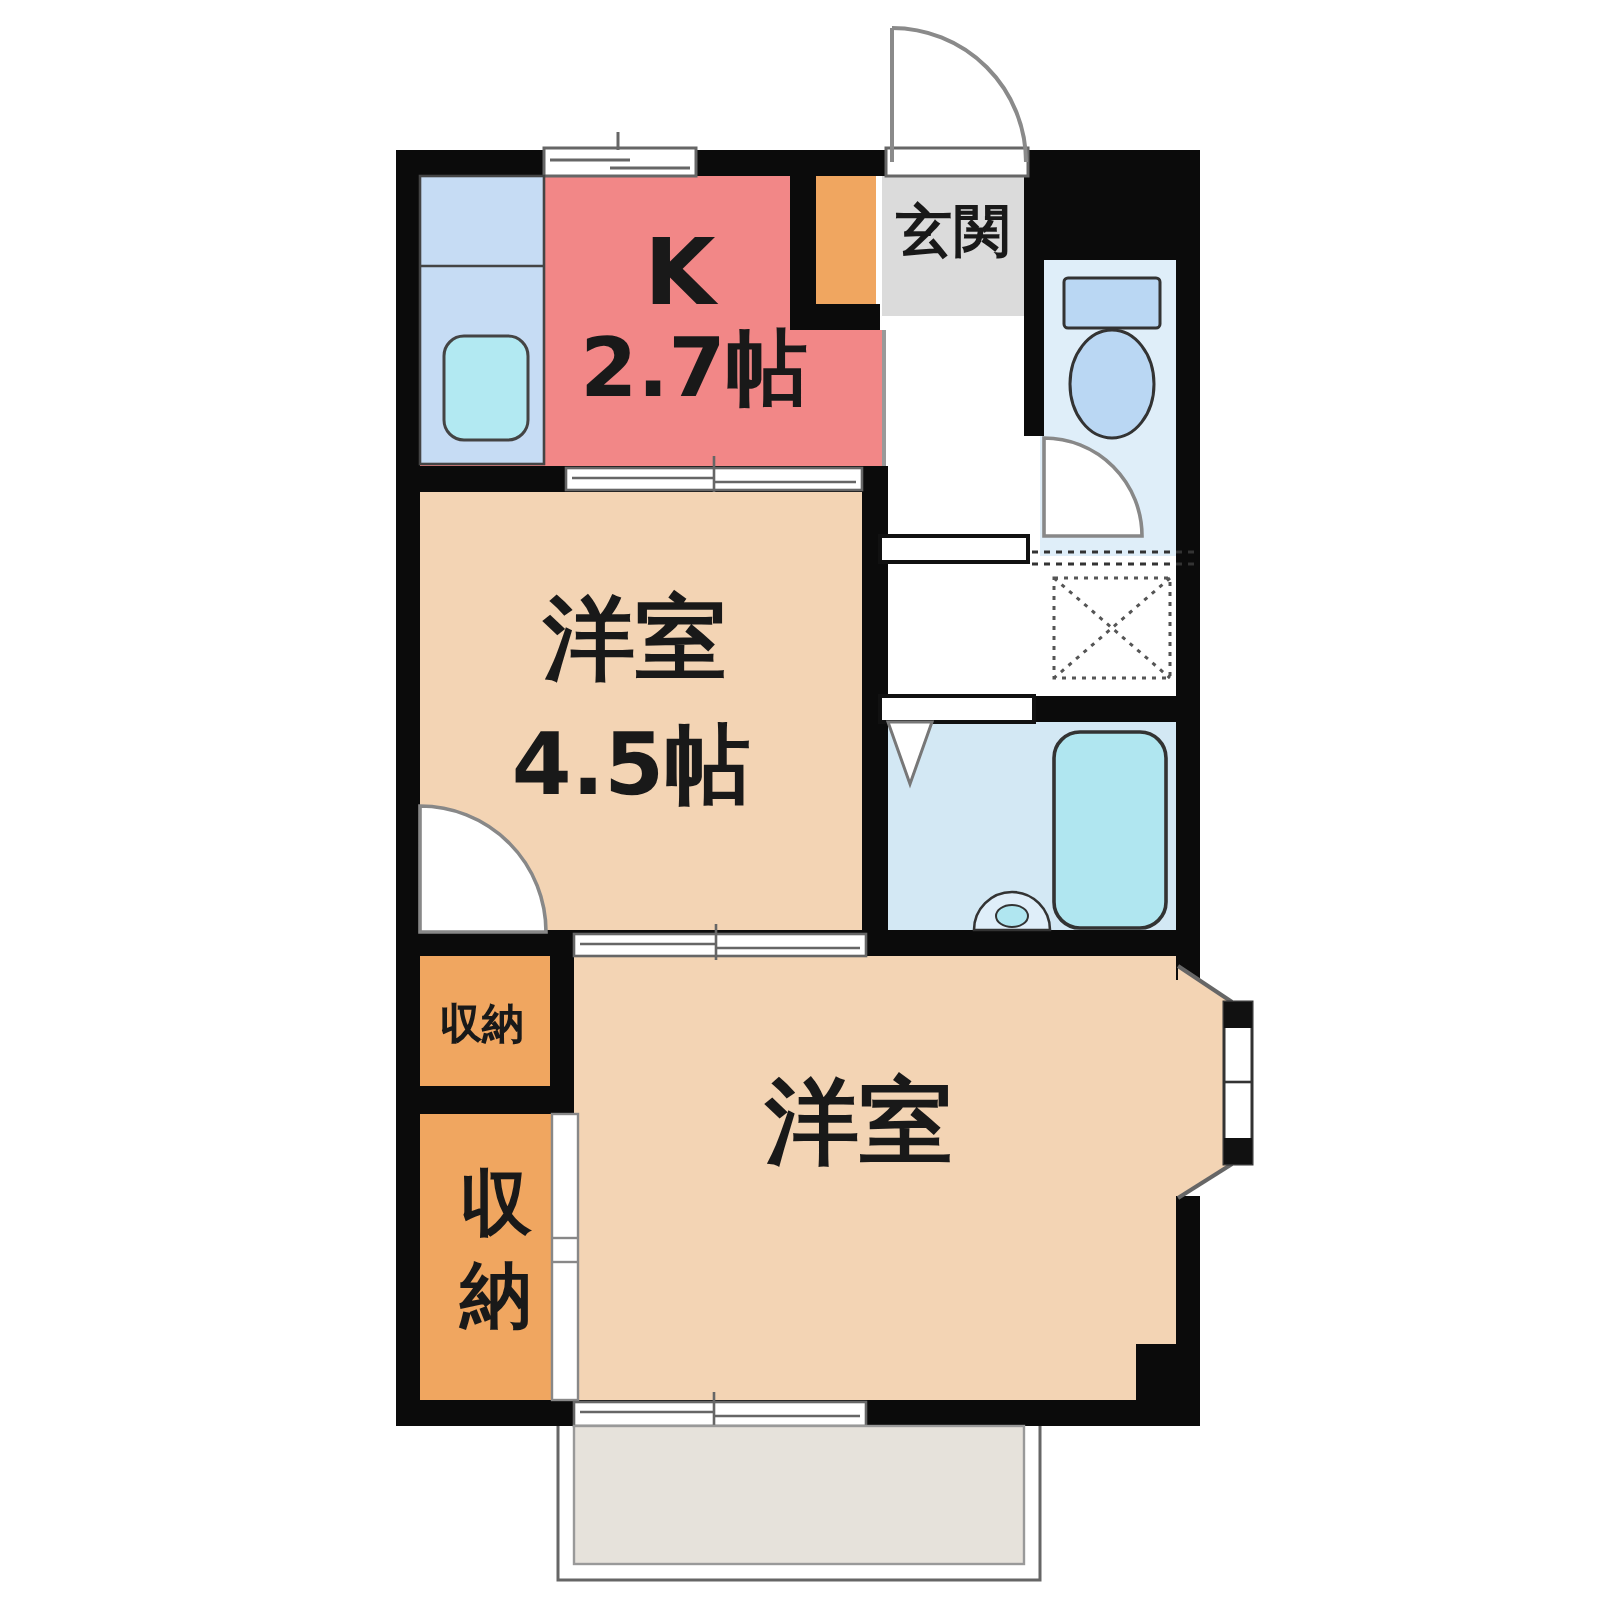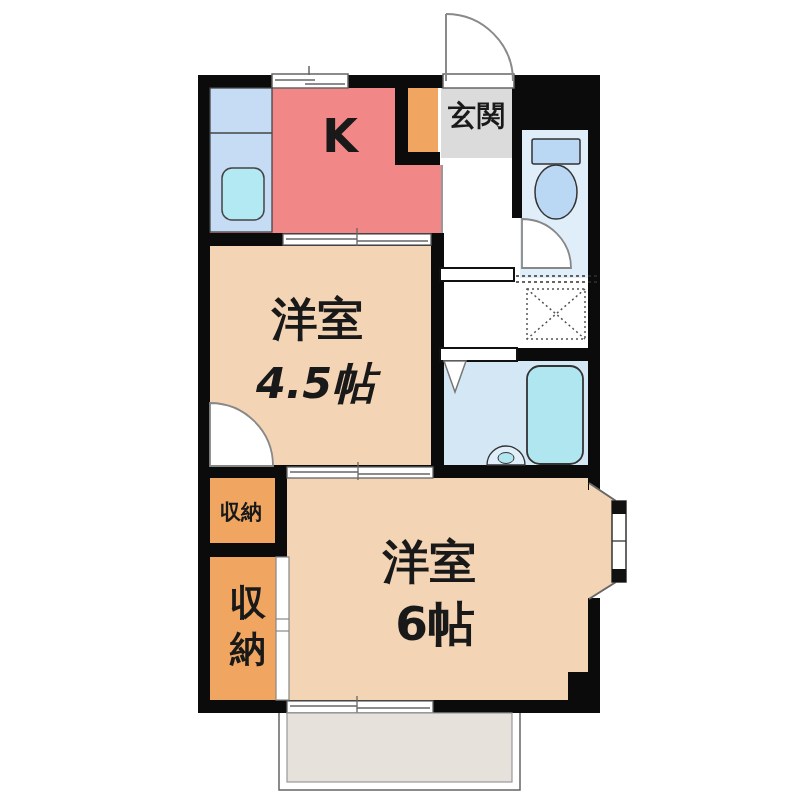--- a/index.html
+++ b/index.html
@@ -144,21 +144,21 @@
       <line x1="357" y1="696" x2="357" y2="713" stroke="#666" stroke-width="1.3"></line>
     </g>
 
     <g>
       <rect x="287" y="713" width="225" height="69" fill="#E6E2DB" stroke="#999" stroke-width="1.2"></rect>
       <path d="M279,713 L279,790 L520,790 L520,713" fill="none" stroke="#666" stroke-width="1.5"></path>
     </g>
   </svg>
 
   <div class="label" style="left:300px;top:112px;width:80px;font-size:46px;">K</div>
+  <div class="label" style="left:272px;top:163px;width:150px;font-size:41px;">2.7帖</div>
   <div class="label" style="left:440px;top:101px;width:74px;font-size:28px;letter-spacing:1px;">玄関</div>
   <div class="label" style="left:240px;top:295px;width:155px;font-size:46px;">洋室</div>
-  <div class="label" style="left:233px;top:361px;width:165px;font-size:43px;font-style:italic;">4.5帖</div>
+  <div class="label" style="left:233px;top:361px;width:165px;font-size:43px;">4.5帖</div>
   <div class="label" style="left:352px;top:537px;width:155px;font-size:47px;">洋室</div>
-  <div class="label" style="left:375px;top:599px;width:120px;font-size:47px;">6帖</div>
   <div class="label" style="left:206px;top:501px;width:70px;font-size:21px;">収納</div>
   <div class="label label-vert" style="left:228px;top:580px;width:40px;font-size:36px;line-height:46px;">収納</div>
 
 </div>
 
 </body></html>

